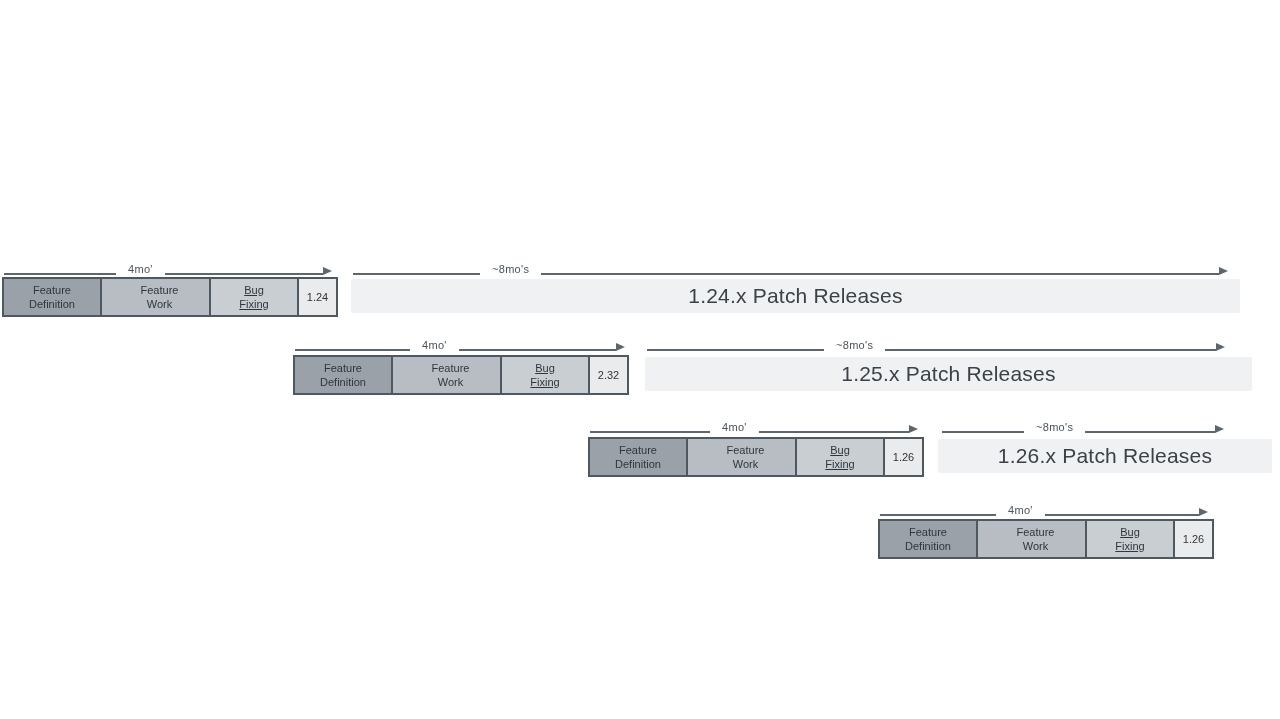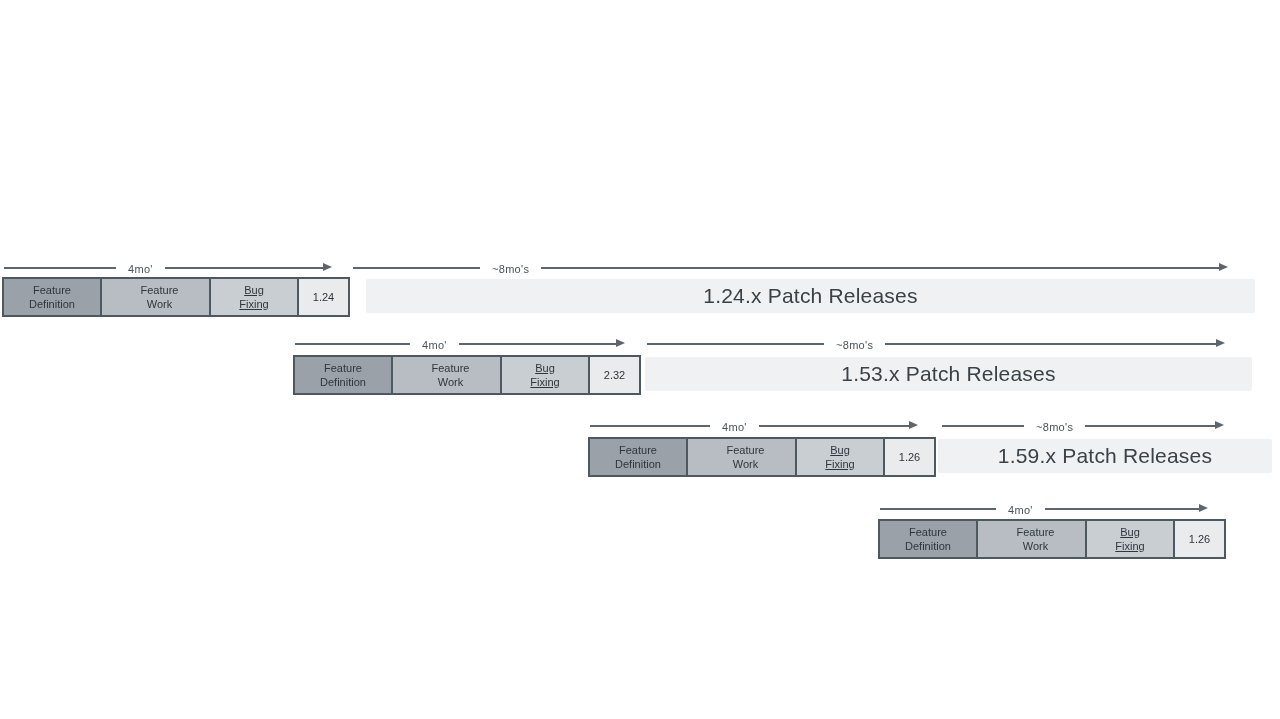--- a/index.html
+++ b/index.html
@@ -1,38 +1,38 @@
 <!DOCTYPE html>
 <html style="--feature-definition-fill: #9aa1a9; --feature-work-fill: #b7bdc3; --bug-fixing-fill: #c9ced3; --version-fill: #e9ebed; --patch-bar-fill: #eff1f3; --box-border: #4e5860; --arrow-color: #5d666e; --box-text: #2f363c; --patch-text: #3a4147; --label-text: #4a525a;"><head>
 <meta charset="utf-8">
 <style>
   html,body{margin:0;padding:0;background:#ffffff;}
   body{width:1280px;height:719px;overflow:hidden;font-family:"Liberation Sans",sans-serif;}
   .stage{position:relative;width:1280px;height:719px;background:#ffffff;}
 
   
-  .arrow{position:absolute;display:flex;align-items:center;height:20px;}
+  .arrow{position:absolute;display:flex;align-items:flex-end;height:20px;}
   .seg{height:0;border-top:2px solid var(--arrow-color,#5d666e);margin-top:6px;}
   .seg.grow{flex:1;}
   .arrow-label{font-size:11px;line-height:11px;margin-top:9px;padding:0 12px;
     color:var(--label-text,#4a525a);white-space:nowrap;letter-spacing:.3px;}
   .arrowhead{width:0;height:0;border-top:4px solid transparent;border-bottom:4px solid transparent;
     border-left:9px solid var(--arrow-color,#5d666e);margin-top:3px;}
 
   
   .cycle{position:absolute;display:flex;}
   .box{box-sizing:border-box;height:40px;border:2px solid var(--box-border,#4e5860);
     display:flex;align-items:center;justify-content:center;text-align:center;
     font-size:11px;line-height:1.3;color:var(--box-text,#2f363c);}
   .box + .box{margin-left:-2px;}
   .box .wrap{width:min-content;min-width:34px;}
   .box.fd{width:100px;background:var(--feature-definition-fill,#9aa1a9);}
   .box.fw{width:111px;background:var(--feature-work-fill,#b7bdc3);padding-left:8px;}
   .box.bf{width:90px;background:var(--bug-fixing-fill,#c9ced3);text-decoration:underline;}
-  .box.ver{width:53px;background:var(--version-fill,#e9ebed);}
+  .box.ver{width:41px;background:var(--version-fill,#e9ebed);}
 
   
   .patch-bar{position:absolute;height:34px;background:var(--patch-bar-fill,#eff1f3);
     border-radius:2px;display:flex;align-items:center;justify-content:center;}
   .patch-bar span{font-size:21px;color:var(--patch-text,#3a4147);letter-spacing:.2px;white-space:nowrap;}
 </style>
 </head>
 <body>
 
 <div class="stage">
@@ -43,21 +43,21 @@
       <span class="arrow-label">4mo'</span>
       <span class="seg grow"></span>
       <span class="arrowhead"></span>
     </div>
     <div class="arrow" style="left:353px;top:255px;width:875px;">
       <span class="seg" style="width:127px;"></span>
       <span class="arrow-label">~8mo's</span>
       <span class="seg grow"></span>
       <span class="arrowhead"></span>
     </div>
-    <div class="patch-bar" style="left:366px;top:279px;width:889px;">
+    <div class="patch-bar" style="left:351px;top:279px;width:889px;">
       <span>1.24.x Patch Releases</span>
     </div>
     <div class="cycle" style="left:2px;top:277px;">
       <div class="box fd">
           <span class="wrap">Feature Definition</span>
         </div>
       <div class="box fw">
           <span class="wrap">Feature Work</span>
         </div>
       <div class="box bf">
@@ -76,21 +76,21 @@
       <span class="seg grow"></span>
       <span class="arrowhead"></span>
     </div>
     <div class="arrow" style="left:647px;top:331px;width:578px;">
       <span class="seg" style="width:177px;"></span>
       <span class="arrow-label">~8mo's</span>
       <span class="seg grow"></span>
       <span class="arrowhead"></span>
     </div>
     <div class="patch-bar" style="left:645px;top:357px;width:607px;">
-      <span>1.53.x Patch Releases</span>
+      <span>1.25.x Patch Releases</span>
     </div>
     <div class="cycle" style="left:293px;top:355px;">
       <div class="box fd">
           <span class="wrap">Feature Definition</span>
         </div>
       <div class="box fw">
           <span class="wrap">Feature Work</span>
         </div>
       <div class="box bf">
           <span class="wrap">Bug Fixing</span>
@@ -108,21 +108,21 @@
       <span class="seg grow"></span>
       <span class="arrowhead"></span>
     </div>
     <div class="arrow" style="left:942px;top:413px;width:282px;">
       <span class="seg" style="width:82px;"></span>
       <span class="arrow-label">~8mo's</span>
       <span class="seg grow"></span>
       <span class="arrowhead"></span>
     </div>
     <div class="patch-bar" style="left:938px;top:439px;width:334px;">
-      <span>1.59.x Patch Releases</span>
+      <span>1.26.x Patch Releases</span>
     </div>
     <div class="cycle" style="left:588px;top:437px;">
       <div class="box fd">
           <span class="wrap">Feature Definition</span>
         </div>
       <div class="box fw">
           <span class="wrap">Feature Work</span>
         </div>
       <div class="box bf">
           <span class="wrap">Bug Fixing</span>

